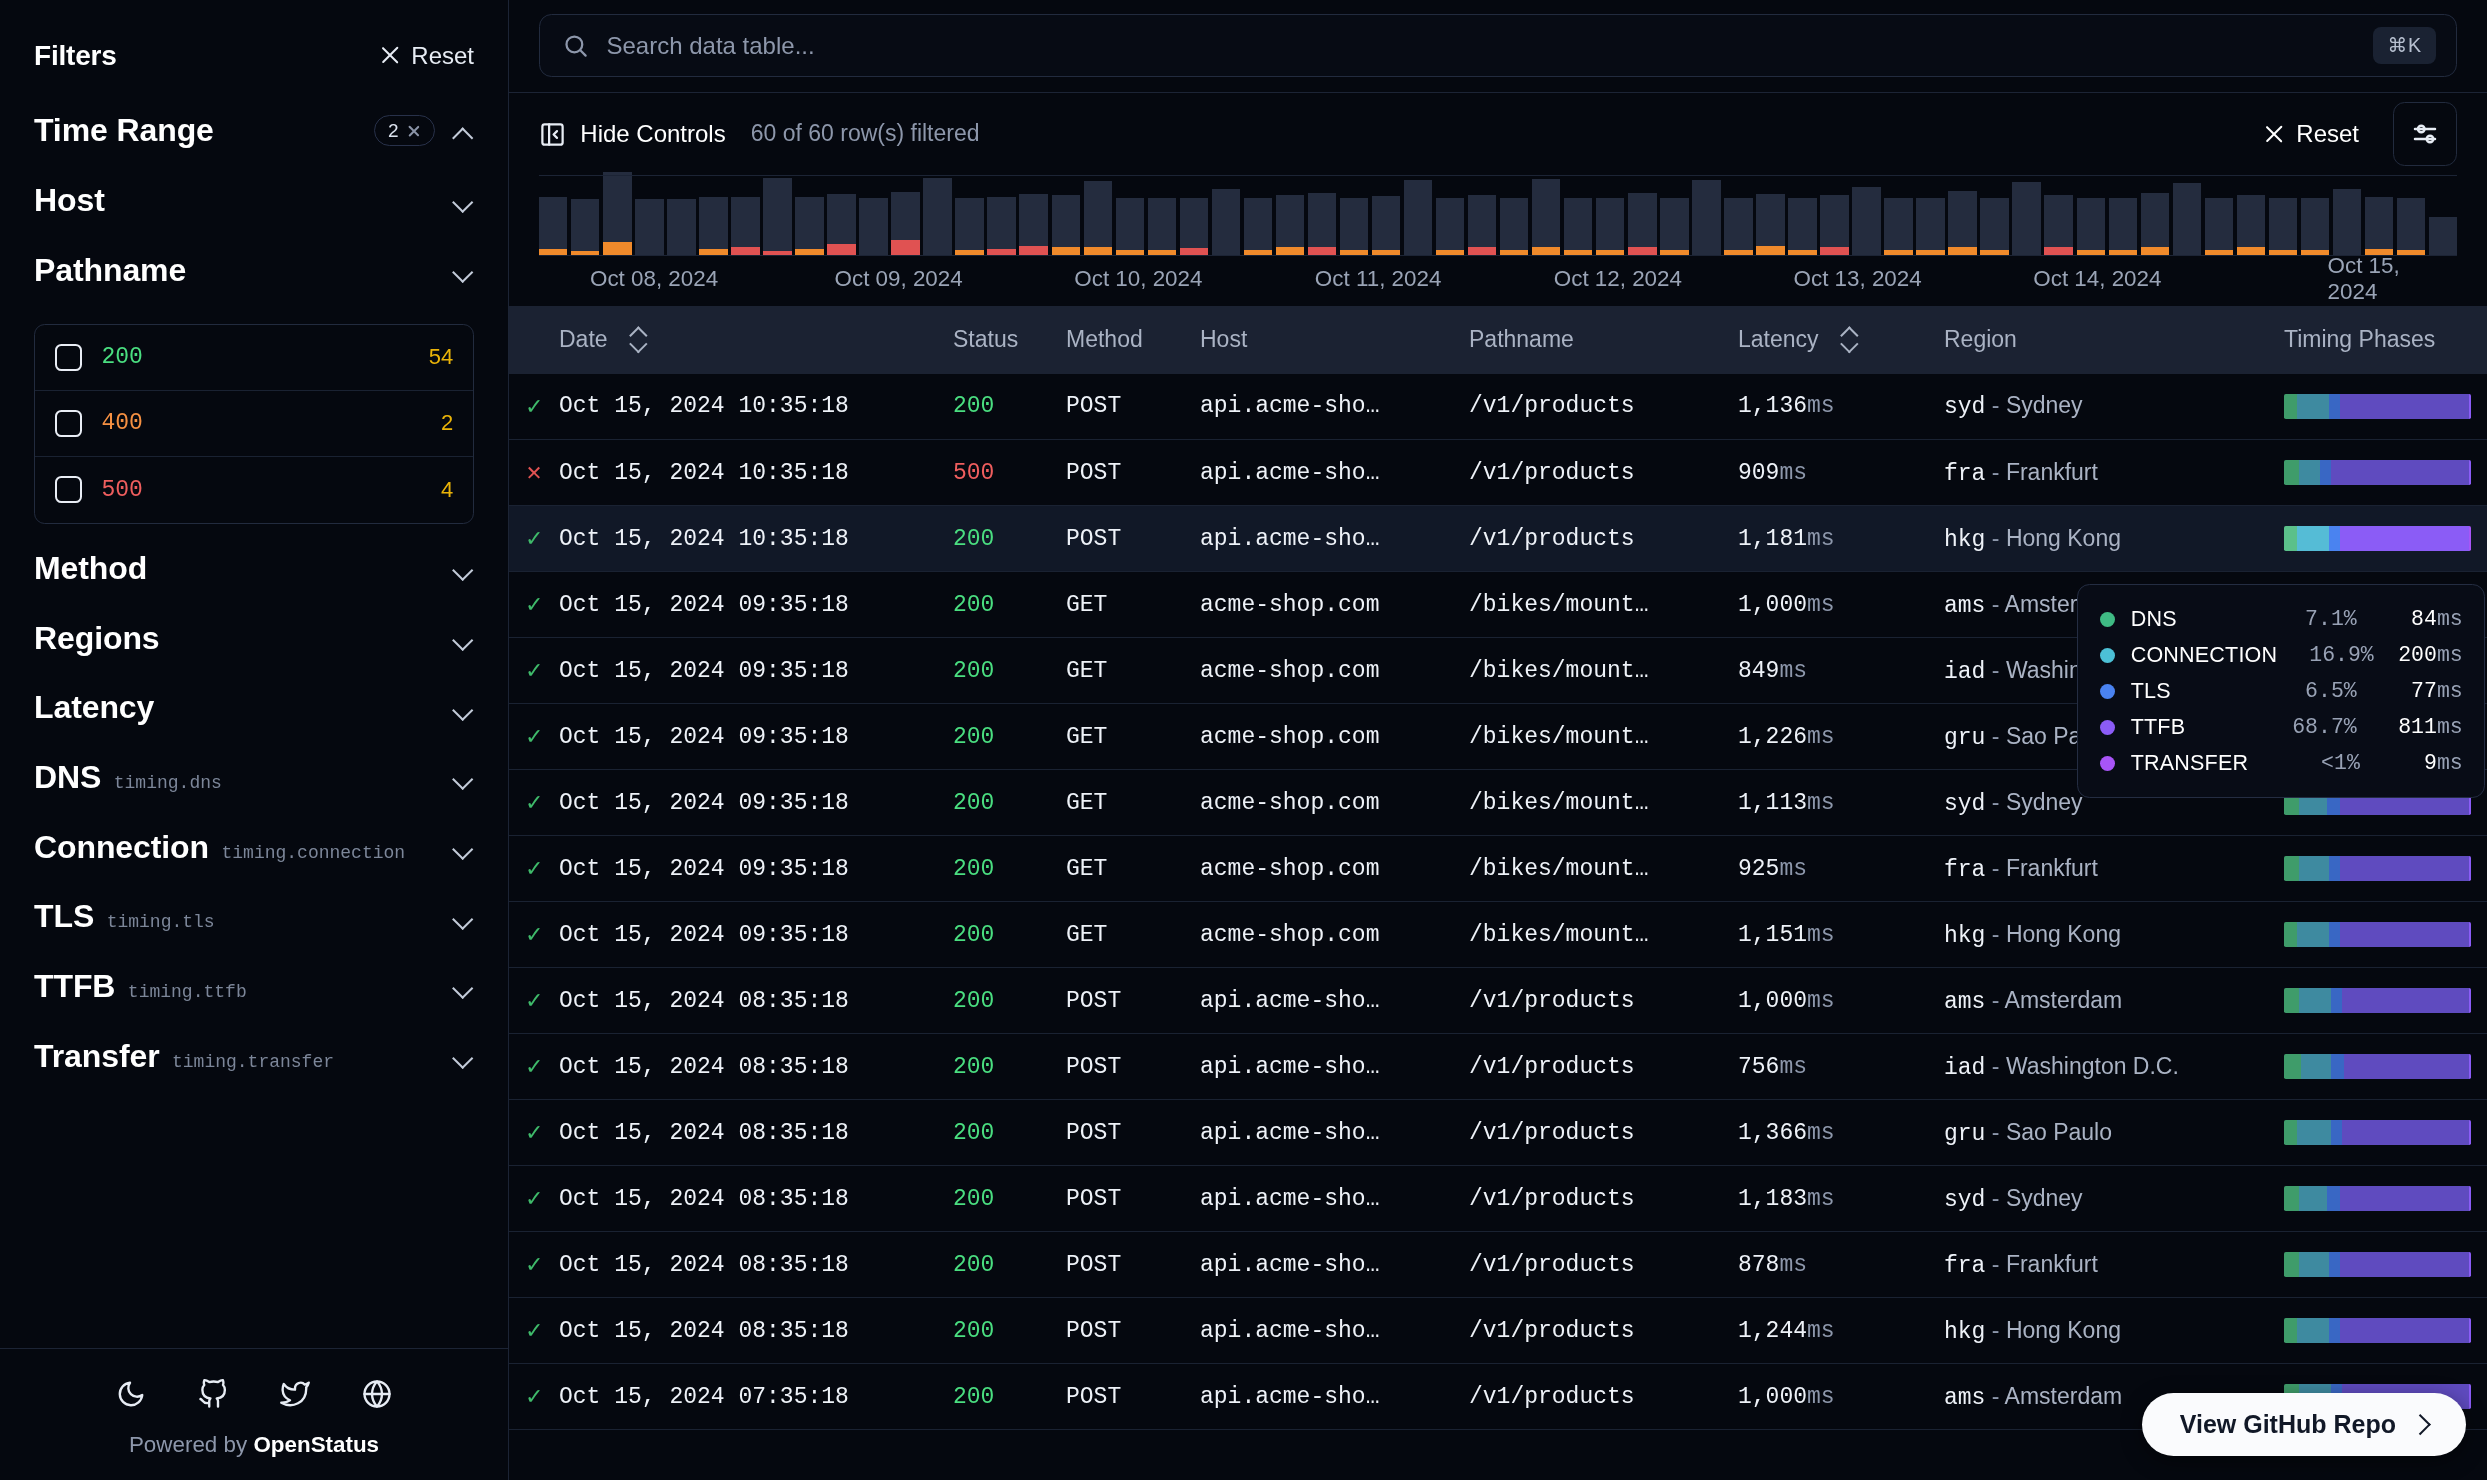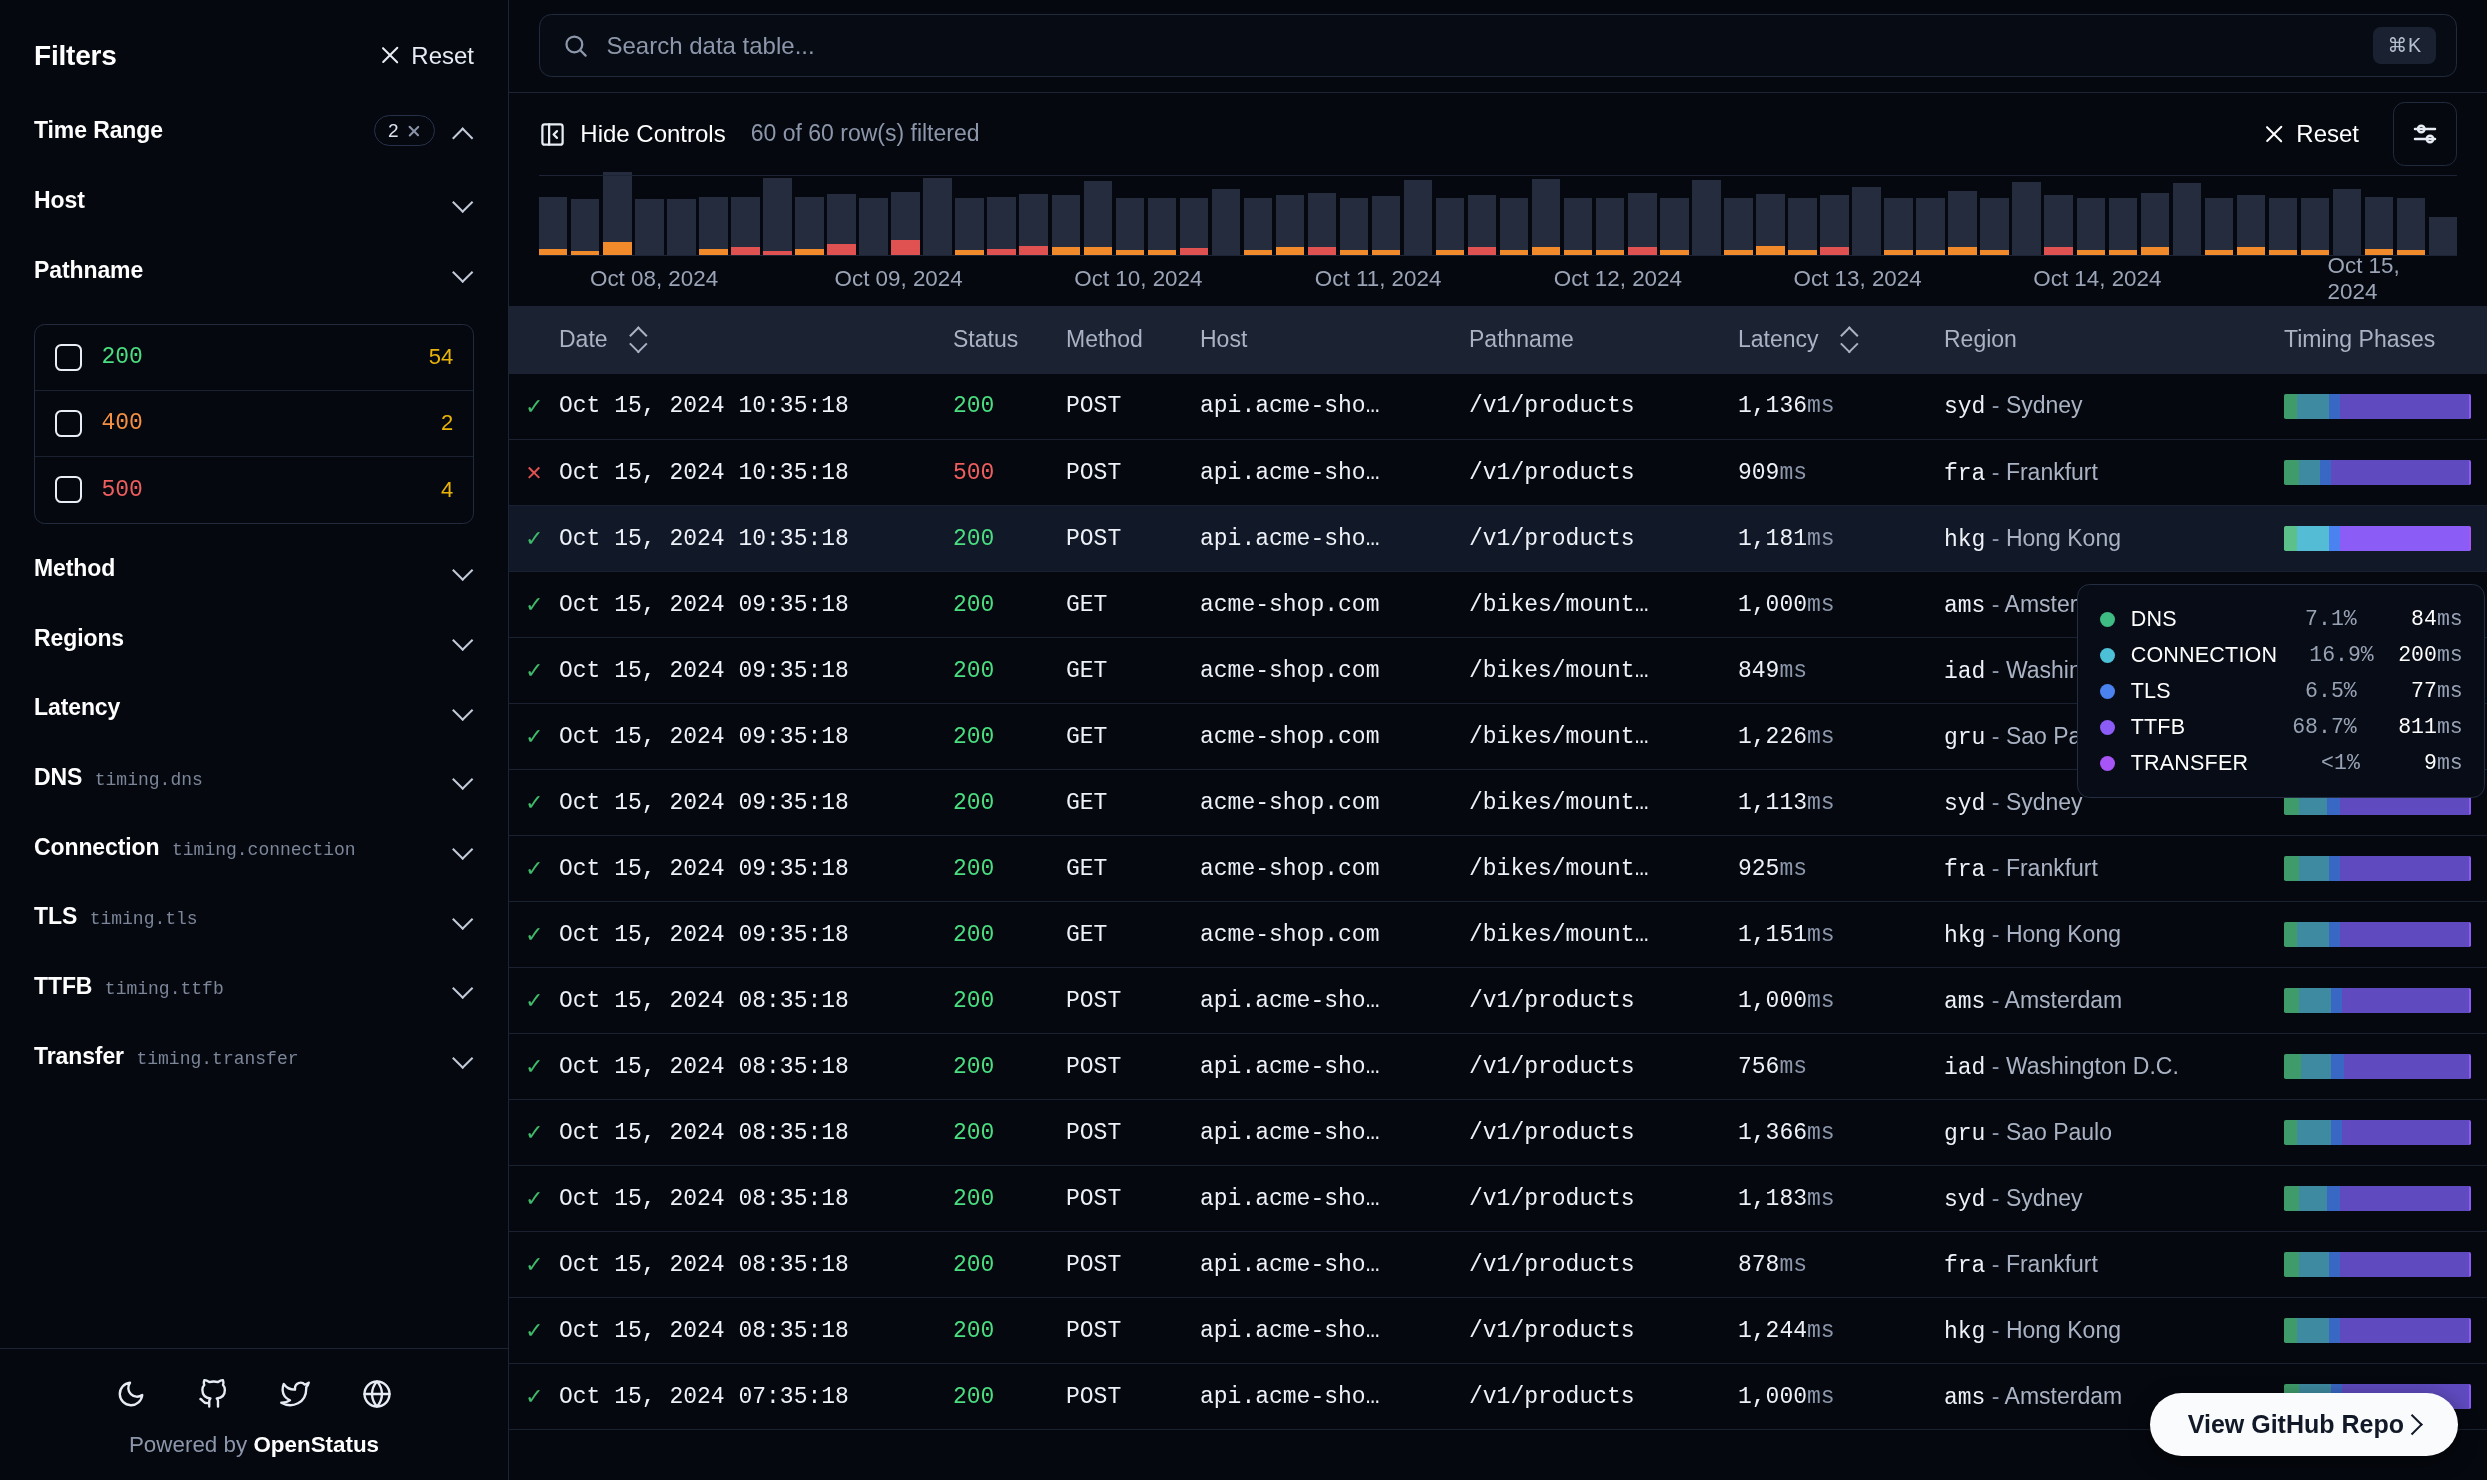--- a/index.html
+++ b/index.html
@@ -42,21 +42,21 @@
   .x-glyph:after  { transform: translate(-50%,-50%) rotate(-45deg); }
 
   .sb-scroll { flex: 1; overflow: hidden; padding: 0 34px; }
 
   .fgroup { padding: 19.7px 0 0 0; }
   .fgroup-head {
     display: flex; align-items: center; justify-content: space-between;
     height: 50px; cursor: pointer;
   }
   .fgroup-left { display: flex; align-items: baseline; gap: 12.5px; }
-  .fgroup-name { font-size: 23px; font-weight: 600; color: #fff; letter-spacing: -0.1px; }
+  .fgroup-name { font-size: 32px; font-weight: 600; color: #fff; letter-spacing: -0.1px; }
   .fgroup-sub { font-size: 18px; color: #7c8699; font-family: "Liberation Mono", monospace; }
   .fgroup-right { display: flex; align-items: center; gap: 16px; }
 
   .count-pill {
     display: inline-flex; align-items: center; gap: 8px;
     border: 0.9px solid #28314a; border-radius: 894px;
     padding: 3.6px 12.5px; font-size: 19px; color: #dbe2ee;
   }
   .count-pill .x-glyph { width: 15px; height: 15px; color: #8b94a8; }
   .count-pill .x-glyph:before, .count-pill .x-glyph:after { width: 14.3px; }
@@ -205,24 +205,24 @@
   }
   .tt-row { display: flex; align-items: center; height: 36px; font-size: 21.5px; }
   .tt-dot { width: 15px; height: 15px; border-radius: 50%; flex: 0 0 15px; margin-right: 16px; }
   .tt-label { color: #fff; flex: 1; letter-spacing: 0.2px; }
   .tt-pct { width: 115px; text-align: right; color: #98a2b5; font-family: "Liberation Mono", monospace; }
   .tt-ms  { width: 106px; text-align: right; color: #98a2b5; font-family: "Liberation Mono", monospace; }
   .tt-ms b { color: #fff; font-weight: 400; }
 
   
   #gh-pill {
-    position: absolute; right: 29px; bottom: 25px; z-index: 50;
+    position: absolute; right: 21px; bottom: 25px; z-index: 50;
     background: #fafbfd; color: #111827; border-radius: 894px;
     padding: 17px 38px; font-size: 25px; font-weight: 700;
-    display: flex; align-items: center; gap: 0; cursor: pointer;
+    display: flex; align-items: center; gap: 16px; cursor: pointer;
     box-shadow: 0 5.4px 21.5px rgba(0,0,0,.45);
   }
   .gh-chev { width: 16px; height: 16px; position: relative; display: inline-block; }
   .gh-chev:before {
     content: ""; position: absolute; left: 0.9px; top: 0.9px; width: 12.5px; height: 12.5px;
     border-right: 2.7px solid #111827; border-top: 2.7px solid #111827; transform: rotate(45deg);
   }
 </style>
 </head>
 <body>

